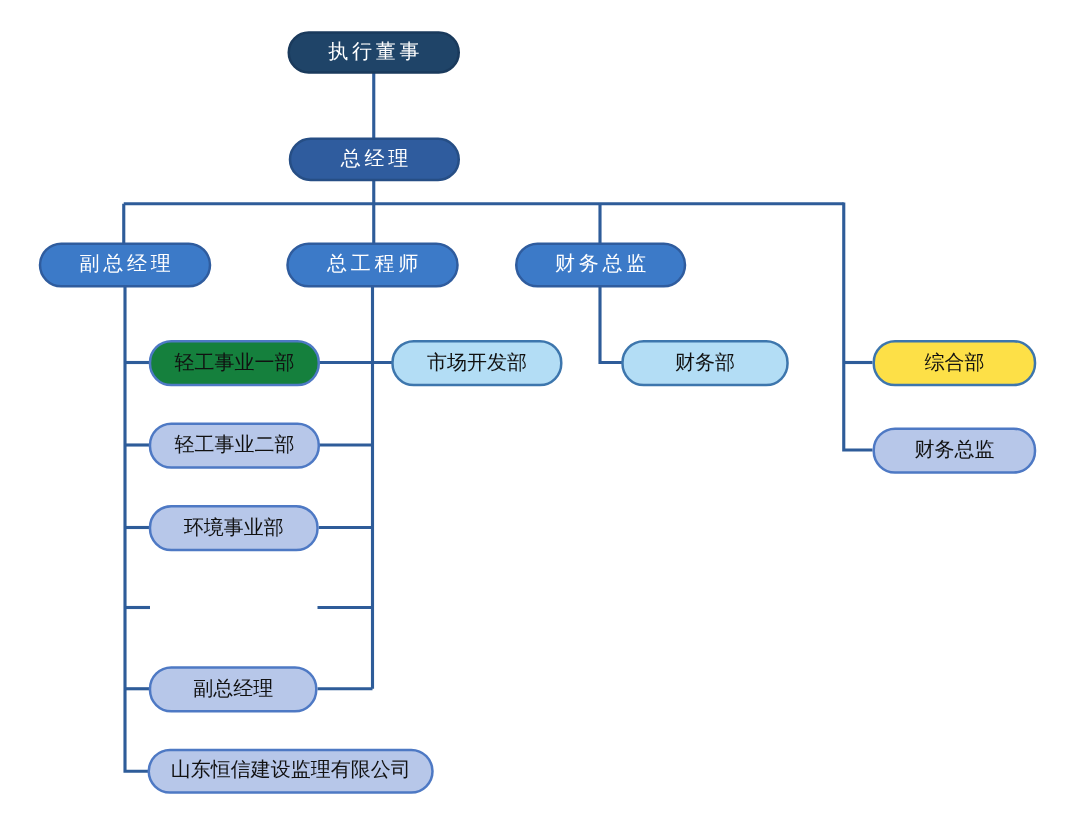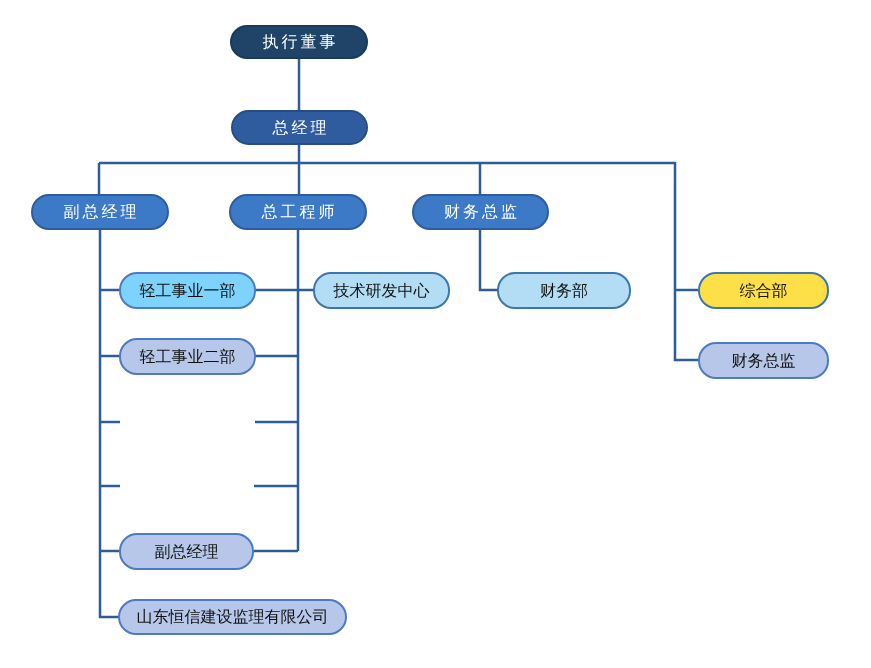--- a/index.html
+++ b/index.html
@@ -85,31 +85,32 @@
   <div class="node l1 spaced" style="left: 230px; top: 25px; width: 138px; height: 34px; background: rgb(31, 68, 104); border-color: rgb(26, 58, 92); color: rgb(255, 255, 255);">执行董事</div>
 
   <div class="node l2 spaced" style="left: 231px; top: 110px; width: 137px; height: 35px; background: rgb(47, 92, 158); border-color: rgb(38, 78, 133); color: rgb(255, 255, 255);">总经理</div>
 
   <div class="node l3 spaced" style="left: 229px; top: 194px; width: 138px; height: 36px; background: rgb(60, 122, 200); border-color: rgb(47, 92, 158); color: rgb(255, 255, 255);">总工程师</div>
 
   <div class="node l3 spaced" style="left: 31px; top: 194px; width: 138px; height: 36px; background: rgb(60, 122, 200); border-color: rgb(47, 92, 158); color: rgb(255, 255, 255);">副总经理</div>
 
   <div class="node l3 spaced" style="left: 412px; top: 194px; width: 137px; height: 36px; background: rgb(60, 122, 200); border-color: rgb(47, 92, 158); color: rgb(255, 255, 255); font-family: Liberation Serif, serif;">财务总监</div>
 
-  <div class="node lavender" style="left: 119px; top: 272px; width: 137px; height: 37px; background: #7dd3fc; border-color: rgb(78, 121, 196); color: rgb(17, 17, 17);">轻工事业一部</div>
+  <div class="node lavender" style="left: 119px; top: 272px; width: 137px; height: 37px; background: #15803d; border-color: rgb(78, 121, 196); color: rgb(17, 17, 17);">轻工事业一部</div>
 
-  <div class="node sky" style="left: 313px; top: 272px; width: 137px; height: 37px; background: rgb(179, 221, 245); border-color: rgb(61, 118, 173); color: rgb(17, 17, 17);">技术研发中心</div>
+  <div class="node sky" style="left: 313px; top: 272px; width: 137px; height: 37px; background: rgb(179, 221, 245); border-color: rgb(61, 118, 173); color: rgb(17, 17, 17);">市场开发部</div>
 
   <div class="node sky" style="left: 497px; top: 272px; width: 134px; height: 37px; background: rgb(179, 221, 245); border-color: rgb(61, 118, 173); color: rgb(17, 17, 17);">财务部</div>
 
   <div class="node sky" style="left: 698px; top: 272px; width: 131px; height: 37px; background: #fde047; border-color: rgb(61, 118, 173); color: rgb(17, 17, 17);">综合部</div>
 
   <div class="node lavender" style="left: 119px; top: 338px; width: 137px; height: 37px; background: rgb(183, 199, 233); border-color: rgb(78, 121, 196); color: rgb(17, 17, 17);">轻工事业二部</div>
 
   <div class="node lavender" style="left: 698px; top: 342px; width: 131px; height: 37px; background: rgb(183, 199, 233); border-color: rgb(78, 121, 196); color: rgb(17, 17, 17);">财务总监</div>
 
+  <div class="node lavender" style="left: 119px; top: 404px; width: 136px; height: 37px; background: rgb(183, 199, 233); border-color: rgb(78, 121, 196); color: rgb(17, 17, 17);">环境事业部</div>
 
 
   <div class="node lavender" style="left: 119px; top: 533px; width: 135px; height: 37px; background: rgb(183, 199, 233); border-color: rgb(78, 121, 196); color: rgb(17, 17, 17);">副总经理</div>
 
   <div class="node lavender" style="left: 118px; top: 599px; width: 229px; height: 36px; background: rgb(183, 199, 233); border-color: rgb(78, 121, 196); color: rgb(17, 17, 17);">山东恒信建设监理有限公司</div>
 
 </div>
 
 </body></html>

